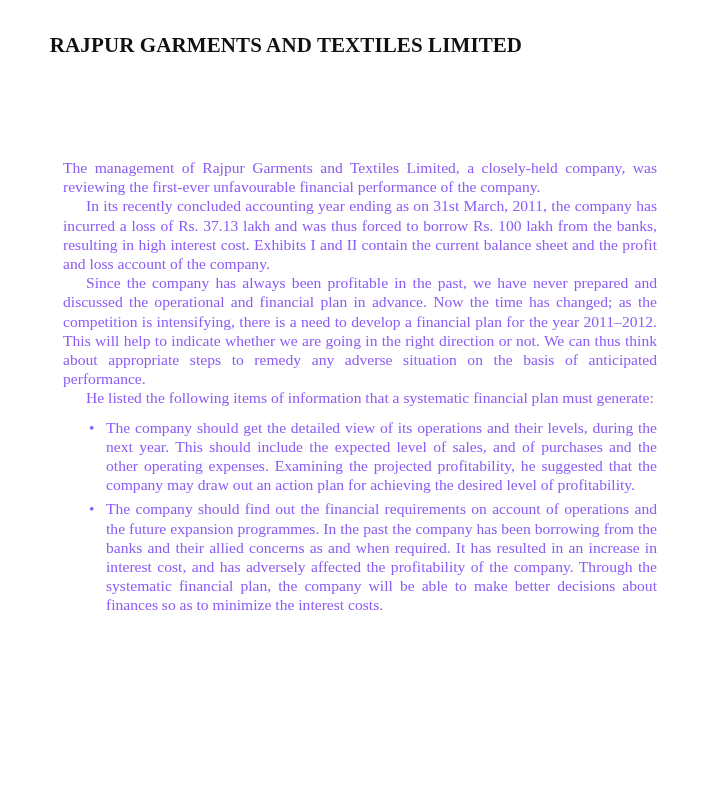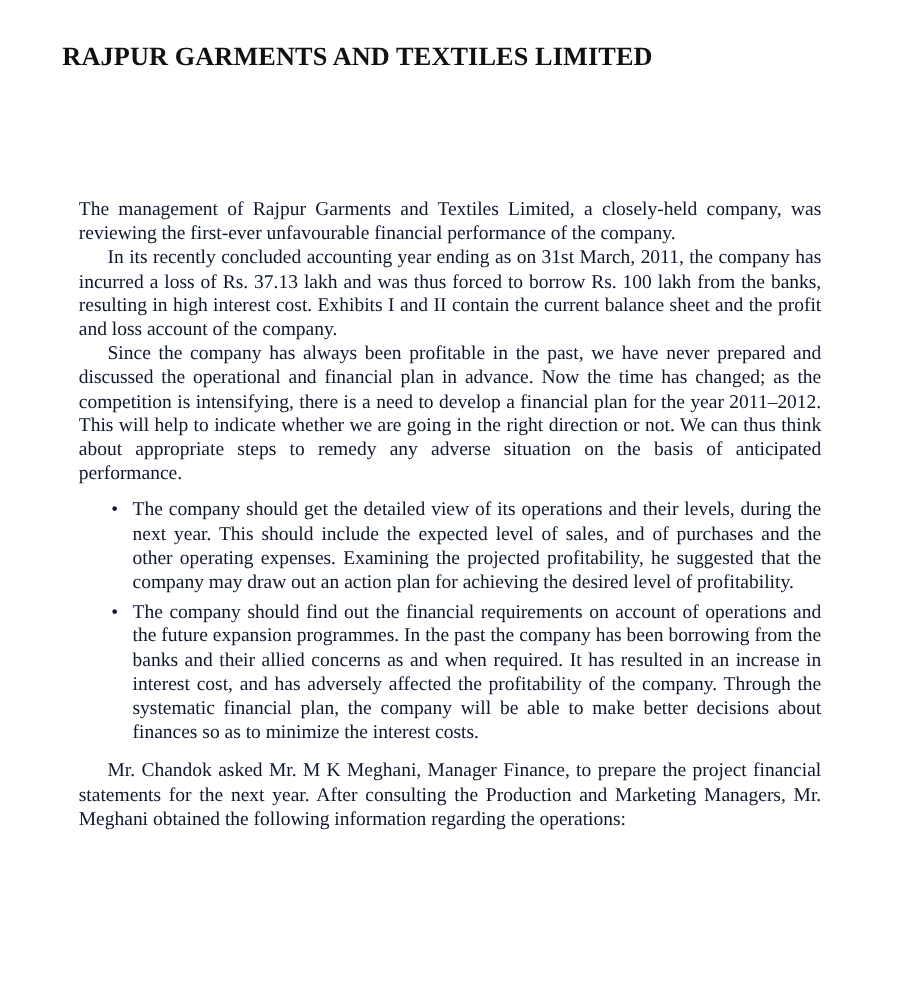--- a/index.html
+++ b/index.html
@@ -35,21 +35,21 @@
     margin: 0;
   }
   .body-text {
     position: absolute;
     left: 63px;
     width: 594px;
     top: 158px;
     font-size: 15.6px;
     line-height: 19.2px;
     text-align: justify;
-    color: #0f172a;
+    color: #8b5cf6;
   }
   .body-text p {
     margin: 0;
     text-indent: 23px;
   }
   .body-text p.no-indent {
     text-indent: 0;
   }
   .bullets {
     list-style: none;
@@ -72,27 +72,27 @@
 </head>
 <body>
 
 <div class="page">
   <h1 class="title">RAJPUR GARMENTS AND TEXTILES LIMITED</h1>
 
   <div class="body-text">
     <p class="no-indent">The management of Rajpur Garments and Textiles Limited, a closely-held company, was reviewing the first-ever unfavourable financial performance of the company.</p>
     <p>In its recently concluded accounting year ending as on 31st March, 2011, the company has incurred a loss of Rs. 37.13 lakh and was thus forced to borrow Rs. 100 lakh from the banks, resulting in high interest cost. Exhibits I and II contain the current balance sheet and the profit and loss account of the company.</p>
     <p>Since the company has always been profitable in the past, we have never prepared and discussed the operational and financial plan in advance. Now the time has changed; as the competition is intensifying, there is a need to develop a financial plan for the year 2011–2012. This will help to indicate whether we are going in the right direction or not. We can thus think about appropriate steps to remedy any adverse situation on the basis of anticipated performance.</p>
+    <p>He listed the following items of information that a systematic financial plan must generate:</p>
 
     <ul class="bullets">
       <li>
         <span class="bullet">•</span>
         <span>The company should get the detailed view of its operations and their levels, during the next year. This should include the expected level of sales, and of purchases and the other operating expenses. Examining the projected profitability, he suggested that the company may draw out an action plan for achieving the desired level of profitability.</span>
       </li>
       <li>
         <span class="bullet">•</span>
         <span>The company should find out the financial requirements on account of operations and the future expansion programmes. In the past the company has been borrowing from the banks and their allied concerns as and when required. It has resulted in an increase in interest cost, and has adversely affected the profitability of the company. Through the systematic financial plan, the company will be able to make better decisions about finances so as to minimize the interest costs.</span>
       </li>
     </ul>
 
-    <p class="closing">Mr. Chandok asked Mr. M K Meghani, Manager Finance, to prepare the project financial statements for the next year. After consulting the Production and Marketing Managers, Mr. Meghani obtained the following information regarding the operations:</p>
   </div>
 </div>
 
 </body></html>

